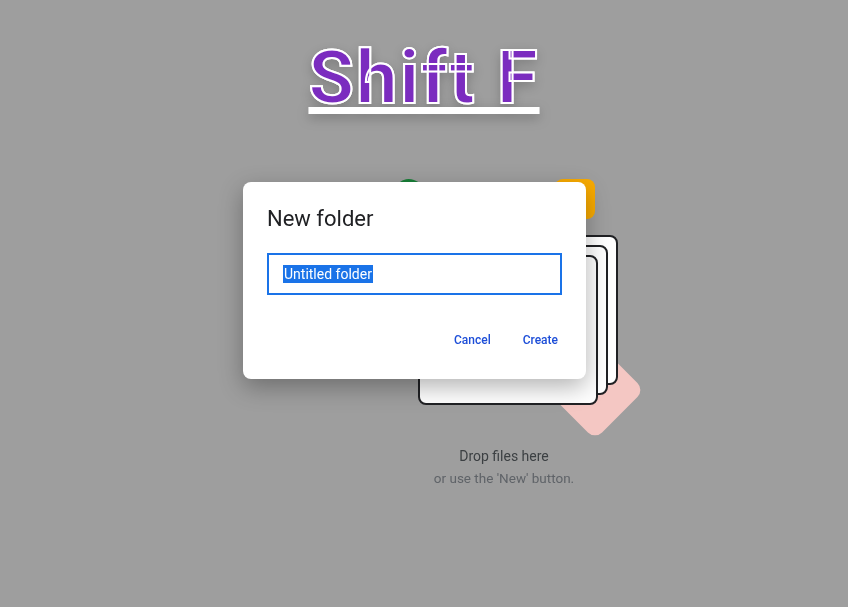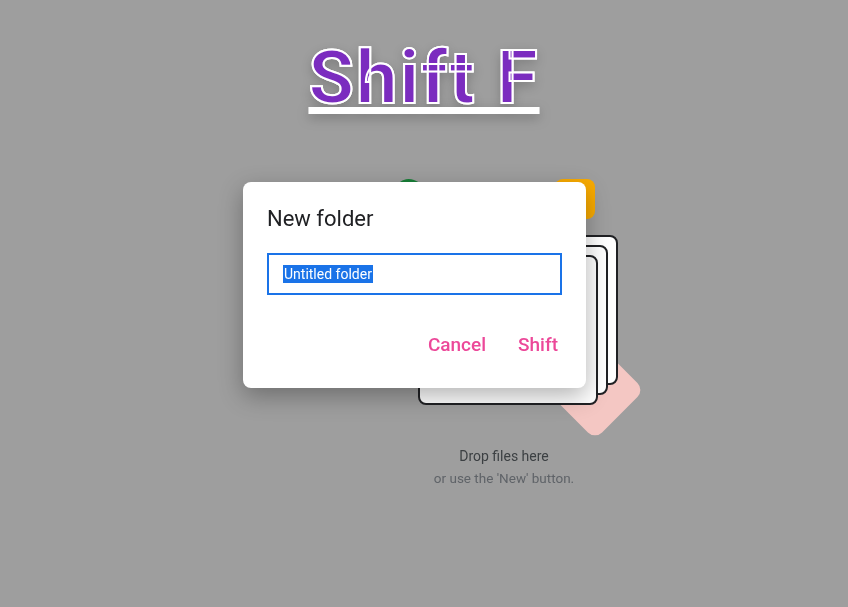--- a/index.html
+++ b/index.html
@@ -141,22 +141,22 @@
       padding: 1px 1px;
     }
     .modal-actions {
       display: flex;
       justify-content: flex-end;
       gap: 24px;
     }
     .modal-btn {
       background: none;
       border: none;
-      color: #ec4899;
-      font-size: 19px;
+      color: #1d4ed8;
+      font-size: 12px;
       font-weight: 500;
       cursor: pointer;
       padding: 8px 4px;
       font-family: inherit;
     }
   </style>
 </head>
 <body>
 
 <div class="overlay-title">Shift F</div>
@@ -177,15 +177,15 @@
   <div class="drop-sub">or use the 'New' button.</div>
 </div>
 
 <div class="modal">
   <div class="modal-title">New folder</div>
   <div class="input-wrap">
     <span class="input-selected">Untitled folder</span>
   </div>
   <div class="modal-actions">
     <button class="modal-btn">Cancel</button>
-    <button class="modal-btn">Shift</button>
+    <button class="modal-btn">Create</button>
   </div>
 </div>
 
 </body></html>

